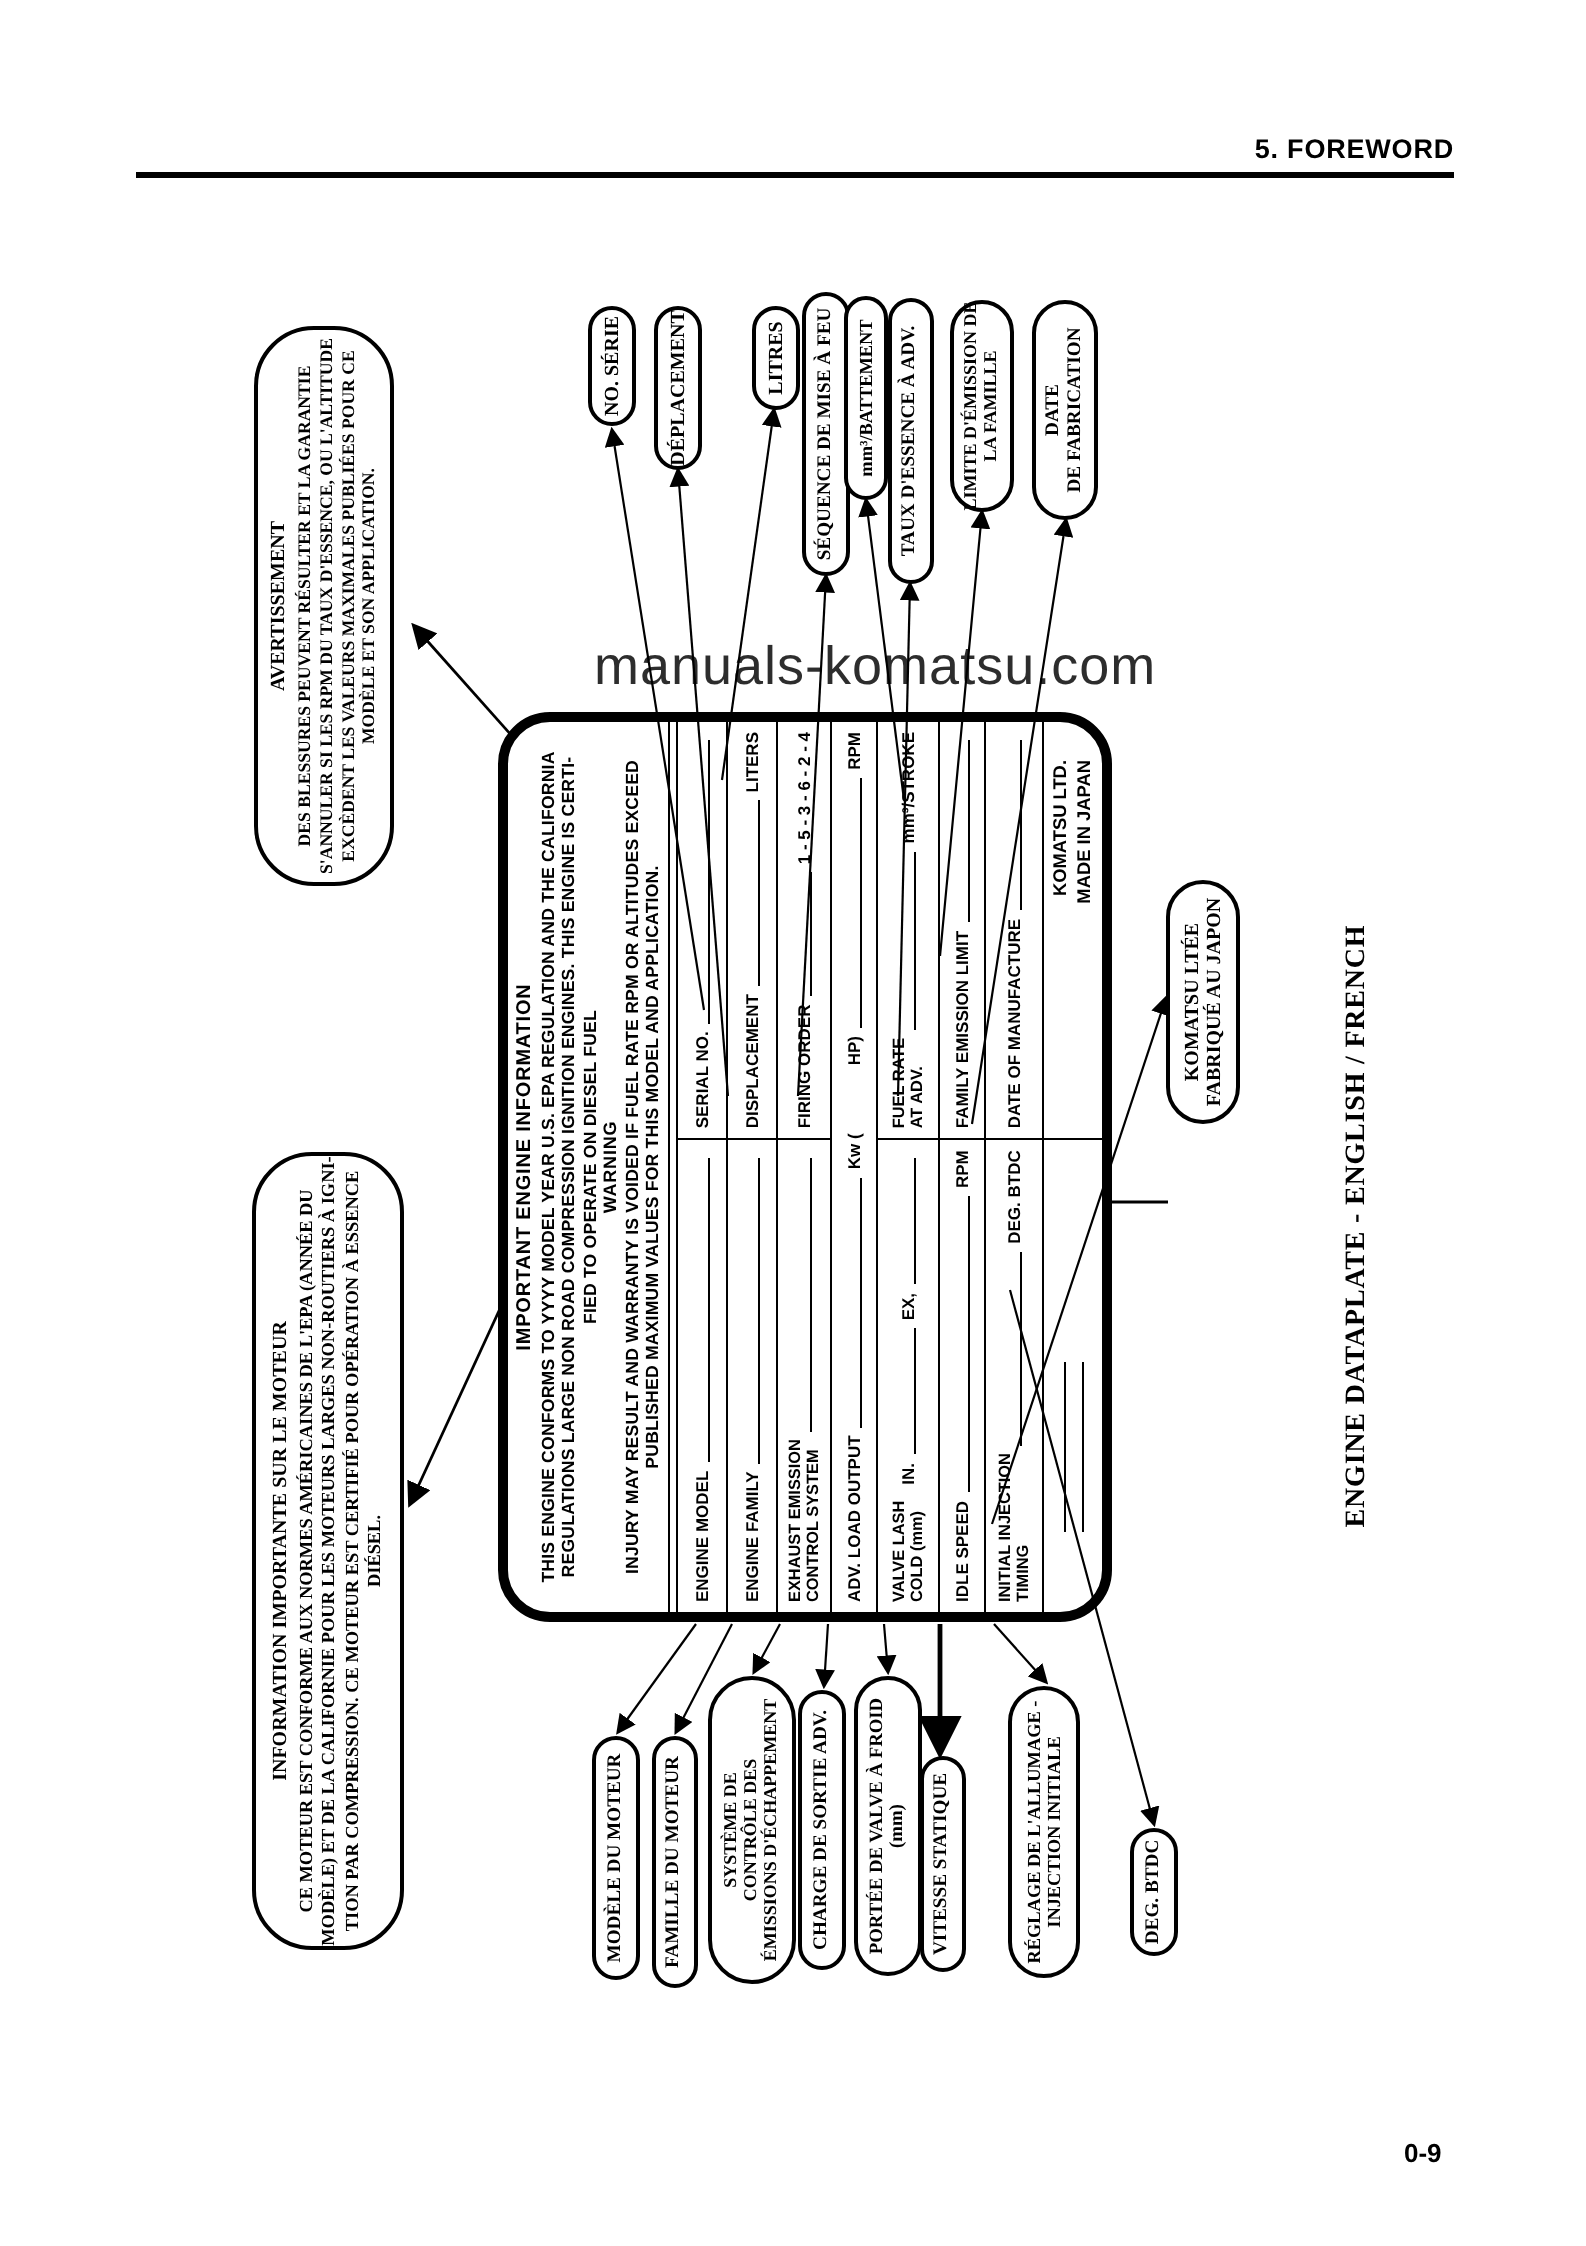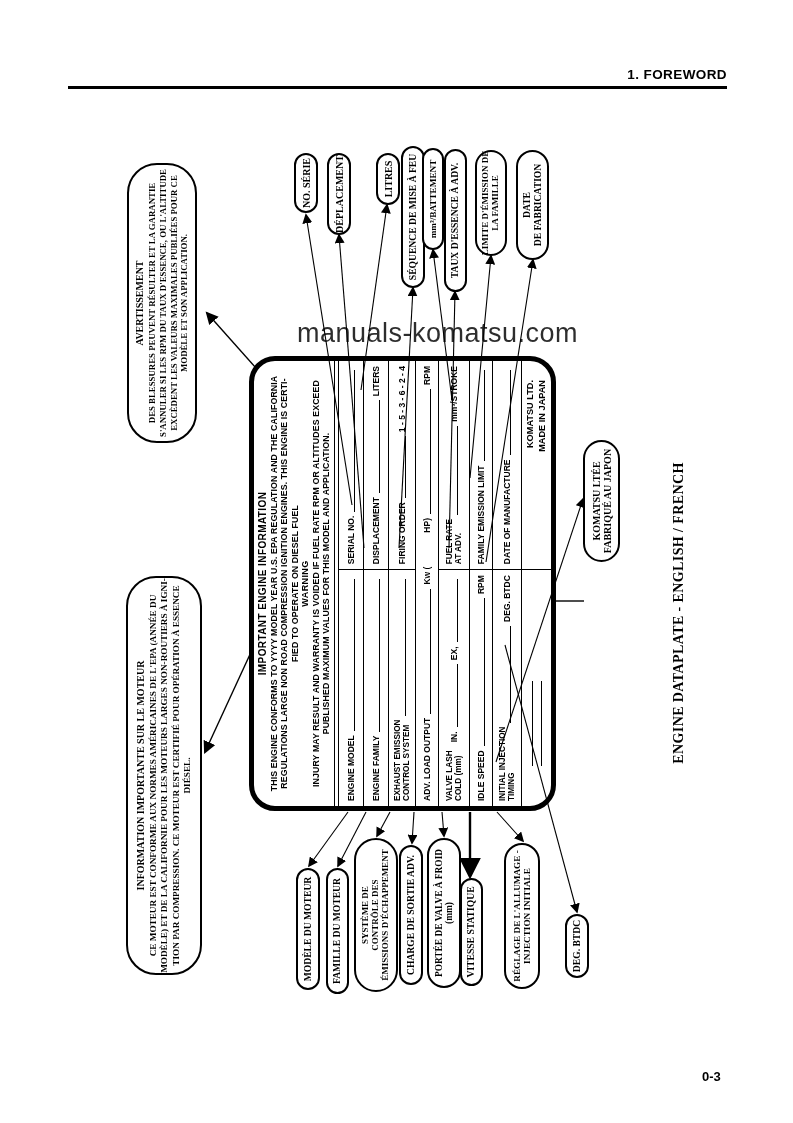--- a/index.html
+++ b/index.html
@@ -40,21 +40,21 @@
   .watermark{font-family:"Liberation Sans",sans-serif;font-size:27px;color:#1c1c1c;letter-spacing:.5px;opacity:.92}
   .hdrtext{font-family:"Liberation Sans",sans-serif;font-size:13.5px;font-weight:bold;letter-spacing:.4px}
   .pageno{font-family:"Liberation Sans",sans-serif;font-size:13px;font-weight:600}
   svg.leads{position:absolute;left:0;top:0;z-index:4;pointer-events:none}
   .zpill{z-index:6}
   .zplate{z-index:2}
 </style>
 </head>
 <body>
 
-<div class="abs hdrtext" style="right:66px;top:67px">1. FOREWORD</div>
+<div class="abs hdrtext" style="right:66px;top:67px">5. FOREWORD</div>
 <div class="abs" style="left:68px;top:86px;width:659px;height:3px;background:#000"></div>
 
 <div class="abs watermark" style="left:297px;top:318px;z-index:3">manuals-komatsu.com</div>
 
 <div class="vwrap zplate" style="left:249px;top:356px;width:307px;height:455px">
   <div class="vin plate" style="width:455px;height:307px">
     <div class="phead">
       <div class="ptitle">IMPORTANT ENGINE INFORMATION</div>
       <div>THIS ENGINE CONFORMS TO YYYY MODEL YEAR U.S. EPA REGULATION AND THE CALIFORNIA</div>
       <div>REGULATIONS LARGE NON ROAD COMPRESSION IGNITION ENGINES. THIS ENGINE IS CERTI-</div>
@@ -309,13 +309,13 @@
 <div class="vwrap zpill" style="left:565px;top:914px;width:24px;height:64px">
   <div class="vin pill" style="width:64px;height:24px;font-size:9.6px">
       <span class="ln">DEG. BTDC</span>
     </div>
 </div>
 
 <div class="vwrap" style="left:663px;top:446px;width:32px;height:334px">
   <div class="vin caption" style="width:334px;height:32px;line-height:32px">ENGINE DATAPLATE - ENGLISH / FRENCH</div>
 </div>
 
-<div class="abs pageno" style="left:702px;top:1069px">0-3</div>
+<div class="abs pageno" style="left:702px;top:1069px">0-9</div>
 
 </body></html>

